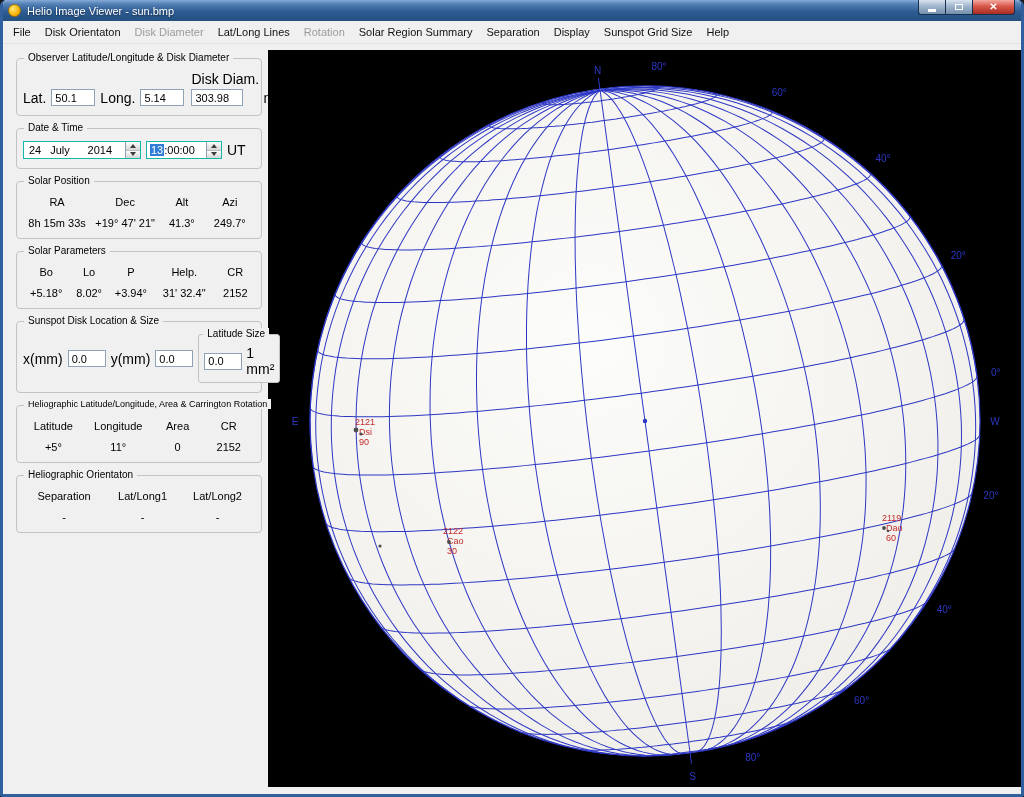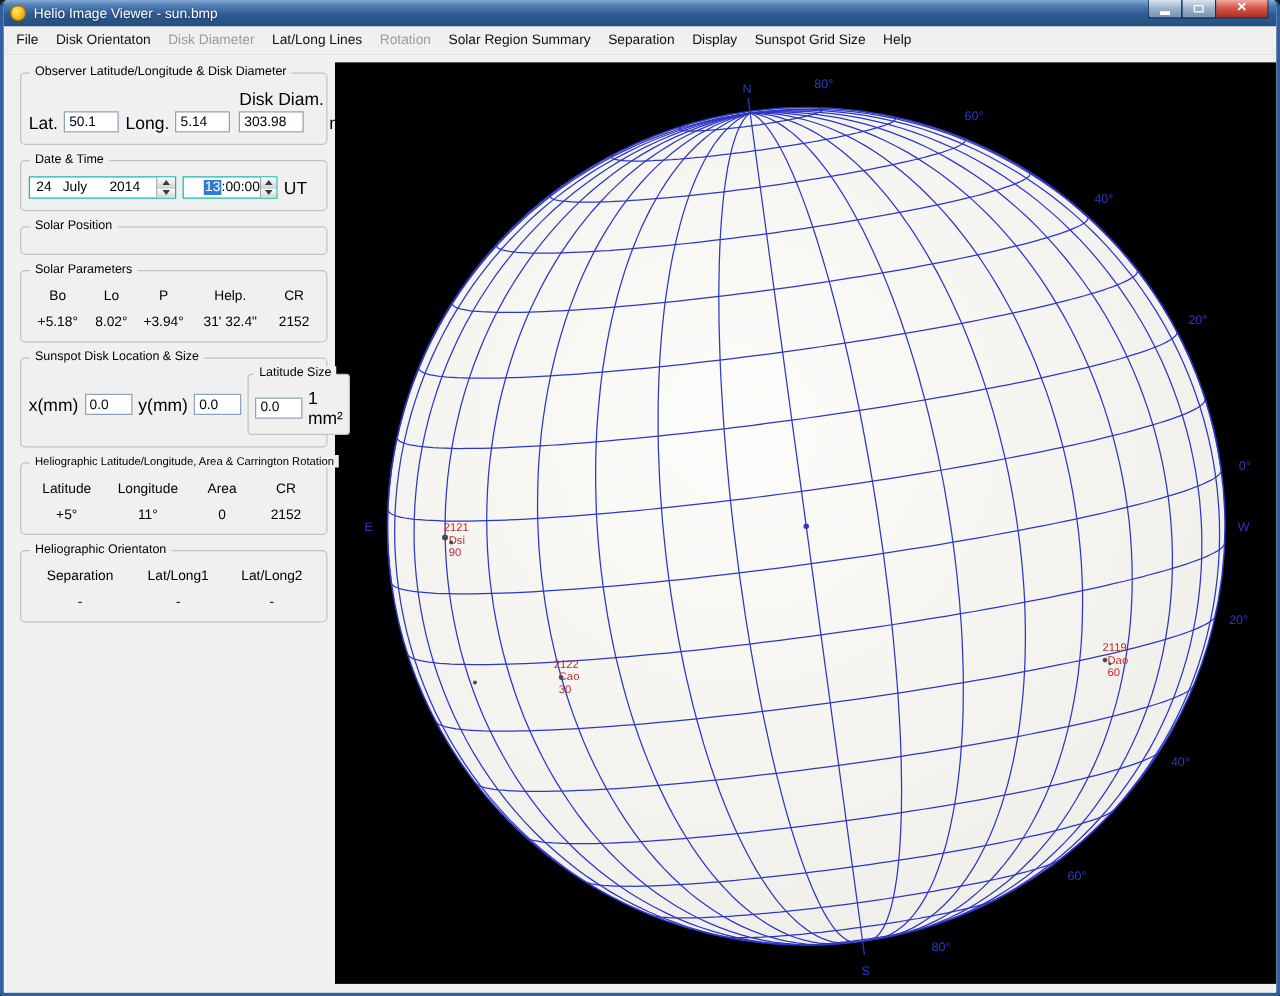--- a/index.html
+++ b/index.html
@@ -53,21 +53,21 @@
   .diam-col{display:flex;flex-direction:column;align-items:flex-start;gap:2px;margin-left:2px;}
   
   .spinbox{display:flex;align-items:center;border:1px solid #14b8a6;background:#fff;height:18px;
     box-sizing:border-box;font-size:11px;}
   .datebox{width:118px;}
   .timebox{width:76px;}
   .seg{white-space:nowrap;}
   .seg.first{margin-left:5px;}
   .seg.mid{margin:0 auto;}
   .seg.last{margin-right:4px;margin-left:auto;}
-  .seg.sel{background:#2f7cd6;color:#fff;padding:0 1px;margin-left:16px;}
+  .seg.sel{background:#2f7cd6;color:#fff;padding:0 1px;margin-left:3px;}
   .spin{margin-left:auto;width:14px;align-self:stretch;display:flex;flex-direction:column;border-left:1px solid #8ea2b8;}
   .sbtn{flex:1;display:flex;align-items:center;justify-content:center;
     background:linear-gradient(180deg,#fdfdfd,#d6d6d6);border-bottom:1px solid #bcbcbc;}
   .sbtn:last-child{border-bottom:none;}
   .sbtn .tri-up{width:0;height:0;border-left:3px solid transparent;border-right:3px solid transparent;border-bottom:4px solid #3c3c3c;}
   .sbtn .tri-dn{width:0;height:0;border-left:3px solid transparent;border-right:3px solid transparent;border-top:4px solid #3c3c3c;}
   
   .cols{display:grid;text-align:center;row-gap:9px;font-size:11px;color:#000;margin-top:2px;}
   .cols4a{grid-template-columns:1.35fr 1.35fr .9fr 1fr;}
   .cols5{grid-template-columns:1fr .85fr .95fr 1.35fr .85fr;}
@@ -160,20 +160,30 @@
                   <span class="tri-dn" data-name="down-arrow-icon"></span>
                 </span>
             </span>
           </div>
           <span class="unit" data-name="ut-label">UT</span>
         </div>
       </div>
 
       <div class="group" data-name="group-solar-position">
         <span class="group-title" data-name="group-solar-position-title">Solar Position</span>
+        <div class="cols cols4a" data-name="solar-position-table">
+          <div data-name="col-header">RA</div>
+          <div data-name="col-header">Dec</div>
+          <div data-name="col-header">Alt</div>
+          <div data-name="col-header">Azi</div>
+          <div data-name="ra-value">8h 15m 33s</div>
+          <div data-name="dec-value">+19° 47' 21"</div>
+          <div data-name="alt-value">41.3°</div>
+          <div data-name="azi-value">249.7°</div>
+        </div>
       </div>
 
       <div class="group" data-name="group-solar-parameters">
         <span class="group-title" data-name="group-solar-parameters-title">Solar Parameters</span>
         <div class="cols cols5" data-name="solar-parameters-table">
           <div data-name="col-header">Bo</div>
           <div data-name="col-header">Lo</div>
           <div data-name="col-header">P</div>
           <div data-name="col-header">Help.</div>
           <div data-name="col-header">CR</div>

